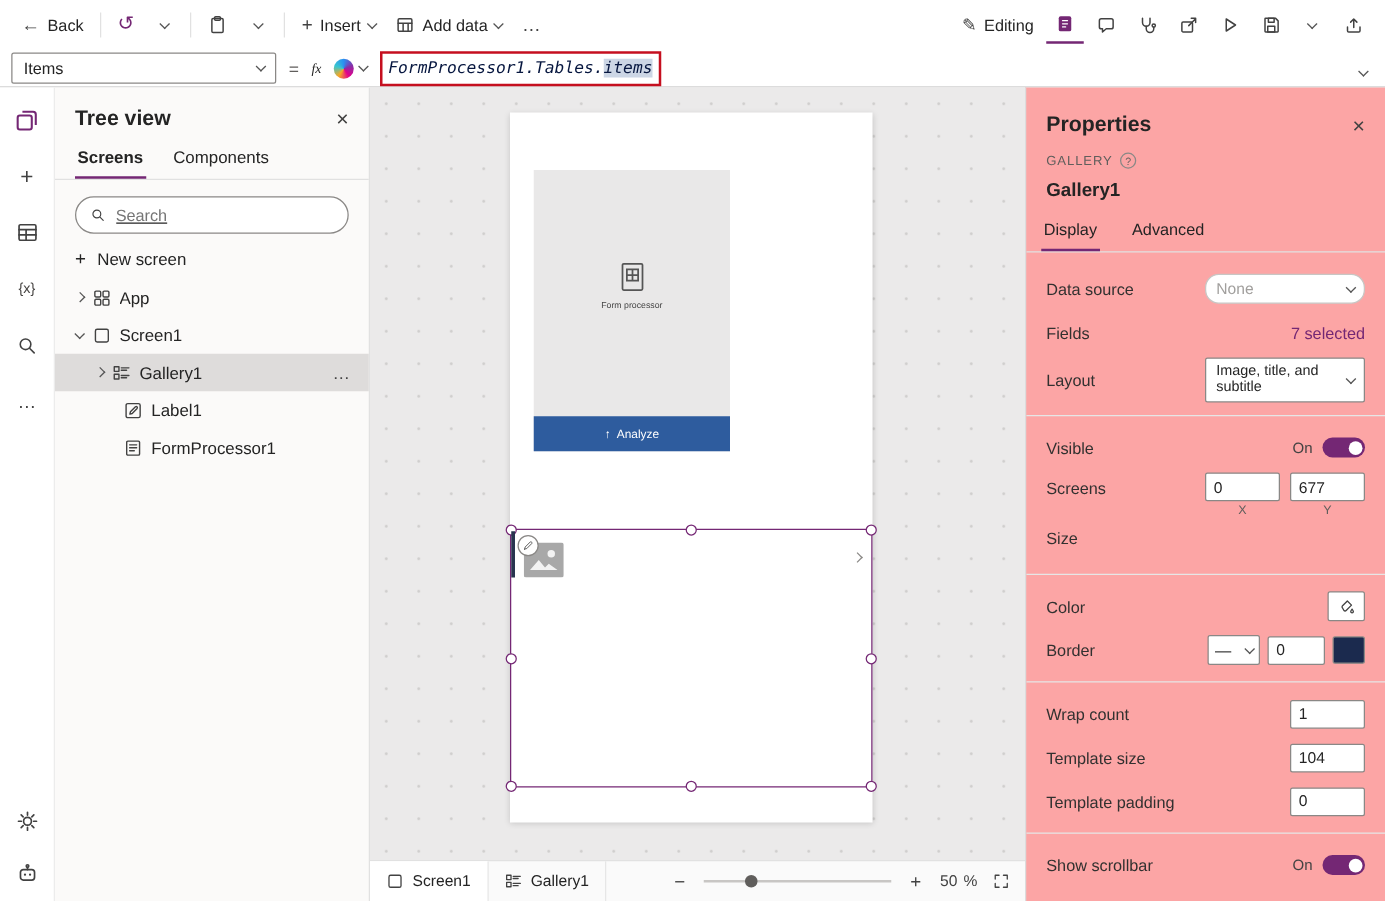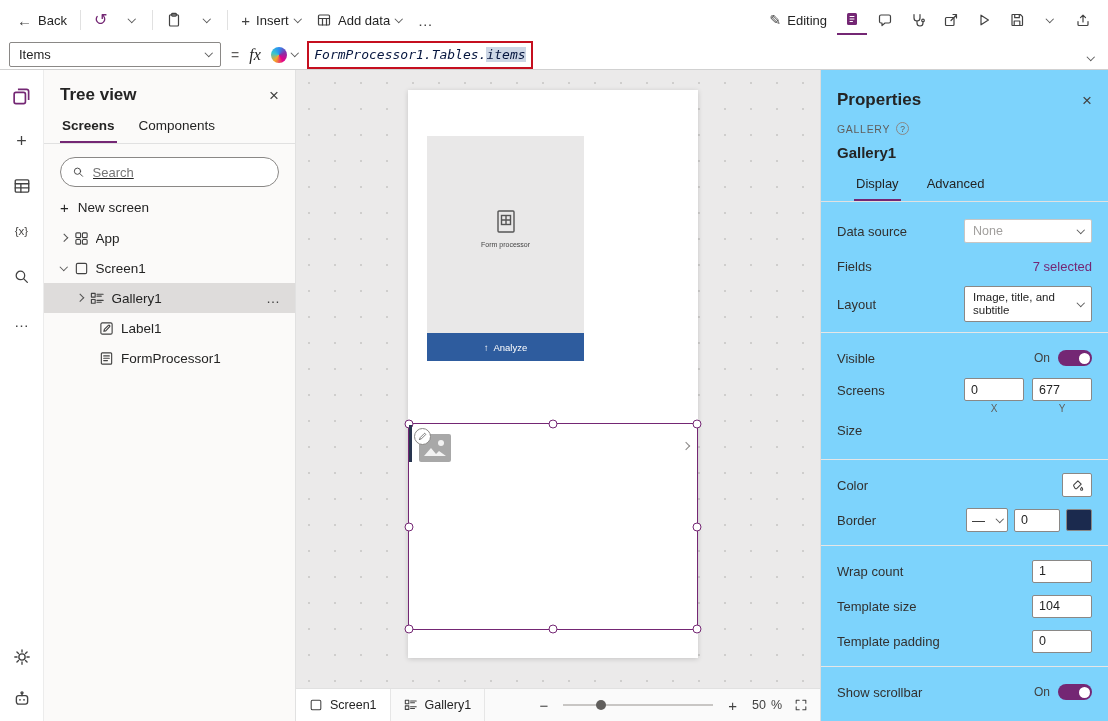--- a/index.html
+++ b/index.html
@@ -15,21 +15,21 @@
   .tb-right{margin-left:auto;display:flex;align-items:center;gap:3px;}
   .chev{width:5.5px;height:5.5px;border-right:1.3px solid #555;border-bottom:1.3px solid #555;display:inline-block;transform:rotate(45deg);margin-top:-3px;}
   .ic{stroke:#424242;fill:none;stroke-width:1.2;stroke-linecap:round;stroke-linejoin:round;}
   .active-tool{border-bottom:2px solid #742774;border-radius:0;}
   .glyph{font-size:15px;color:#424242;line-height:1;}
 
   
   .fbar{height:30px;display:flex;align-items:center;gap:10px;padding:0 9px;border-bottom:1px solid #d1d1d1;background:#fff;}
   .prop-select{width:212px;height:25px;border:1px solid #8a8886;border-radius:2px;display:flex;align-items:center;justify-content:space-between;padding:0 9px;cursor:pointer;background:#fff;}
   .eq{color:#605e5c;font-size:14px;}
-  .fx{font-family:Liberation Serif, serif;font-style:italic;font-size:16px;}
+  .fx{font-family:Liberation Serif, serif;font-style:italic;font-size:11px;}
   .copilot-wrap{display:flex;align-items:center;gap:5px;cursor:pointer;}
   .copilot{width:16px;height:16px;border-radius:50%;background:conic-gradient(#2a8ff2,#8a2da5,#e3008c,#f7a825,#37c6d0,#2a8ff2);}
   .formula-box{border:2.5px solid #c50f1f;padding:12px 5px;display:flex;align-items:center;height:25px;}
   .formula-text{font-family:"DejaVu Sans Mono",monospace;font-style:italic;font-size:13px;color:#06163f;white-space:pre;}
   .formula-token{background:#ccd6e5;}
   .fbar-expand{margin-left:auto;padding:0 6px;cursor:pointer;}
 
   
   .body{flex:1;display:flex;min-height:0;}
 
@@ -75,35 +75,35 @@
   .cfooter{position:absolute;left:0;right:0;bottom:0;height:33px;background:#fafafa;border-top:1px solid #e1e1e1;display:flex;align-items:center;font-size:12.5px;}
   .ctab{height:100%;display:flex;align-items:center;gap:7px;padding:0 13px;border-right:1px solid #e6e6e6;cursor:pointer;}
   .ctab.active{background:#fff;}
   .zoom{margin-left:auto;display:flex;align-items:center;gap:12px;padding-right:12px;}
   .zbtn{font-size:15px;color:#424242;cursor:pointer;padding:0 3px;}
   .ztrack{width:150px;height:2px;background:#c8c6c4;position:relative;cursor:pointer;}
   .zknob{position:absolute;left:25%;top:50%;width:10px;height:10px;border-radius:50%;background:#605e5c;transform:translate(-50%,-50%);cursor:pointer;}
   .zval{color:#424242;display:flex;gap:5px;}
 
   
-  .props{width:288px;border-left:1px solid #dcdcdc;background:#7dd3fc;padding:0 16px;overflow:hidden;font-size:13px;}
+  .props{width:288px;border-left:1px solid #dcdcdc;background:#fca5a5;padding:0 16px;overflow:hidden;font-size:13px;}
   .props-head{display:flex;justify-content:space-between;align-items:center;padding:20px 0 12px;}
   .props-title{font-size:17px;font-weight:700;}
   .ctl-type{font-size:10.5px;color:#605e5c;letter-spacing:.7px;display:flex;gap:6px;align-items:center;}
   .qmark{width:13px;height:13px;border-radius:50%;border:1px solid #8a8886;font-size:8.5px;display:flex;align-items:center;justify-content:center;color:#605e5c;letter-spacing:0;cursor:pointer;}
   .ctl-name{font-size:15px;font-weight:700;margin:9px 0 10px;}
-  .ptabs{display:flex;gap:24px;border-bottom:1px solid #e1e1e1;margin:0 -16px;padding:0 33px;}
+  .ptabs{display:flex;gap:24px;border-bottom:1px solid #e1e1e1;margin:0 -16px;padding:0 12px;}
   .ptab{padding:5px 2px 8px;cursor:pointer;}
   .ptab.sel{border-bottom:2px solid #742774;}
   .prow{display:flex;align-items:center;justify-content:space-between;min-height:30px;margin:5px 0;}
   .prow.top{align-items:flex-start;}
   .plabel{color:#323130;}
   .pctl{display:flex;justify-content:flex-end;align-items:center;gap:6px;}
   .select{width:128px;height:24px;border:1px solid #8a8886;border-radius:2px;display:flex;align-items:center;justify-content:space-between;padding:0 8px;font-size:12.5px;background:#fff;cursor:pointer;gap:4px;}
-  .select.disabled{color:#a19f9d;border-color:#c8c6c4;cursor:default;}
+  .select.disabled{color:#a19f9d;border-color:#c8c6c4;cursor:default;border-radius:11px;}
   .select.two-line{height:36px;font-size:11.5px;line-height:1.15;}
   .select .txt{flex:1;}
   .num{width:60px;height:23px;border:1px solid #8a8886;border-radius:2px;font-size:12.5px;padding:0 6px;font-family:inherit;color:#242424;background:#fff;}
   .num.small{width:46px;}
   .pair{display:flex;gap:8px;}
   .caps{display:flex;gap:8px;}
   .cap{font-size:10px;color:#605e5c;text-align:center;width:60px;margin-top:2px;}
   .toggle{width:34px;height:16px;border-radius:9px;position:relative;cursor:pointer;flex:none;}
   .toggle.on{background:#742774;}
   .toggle.on::after{content:"";position:absolute;right:2.5px;top:2.5px;width:11px;height:11px;border-radius:50%;background:#fff;}

